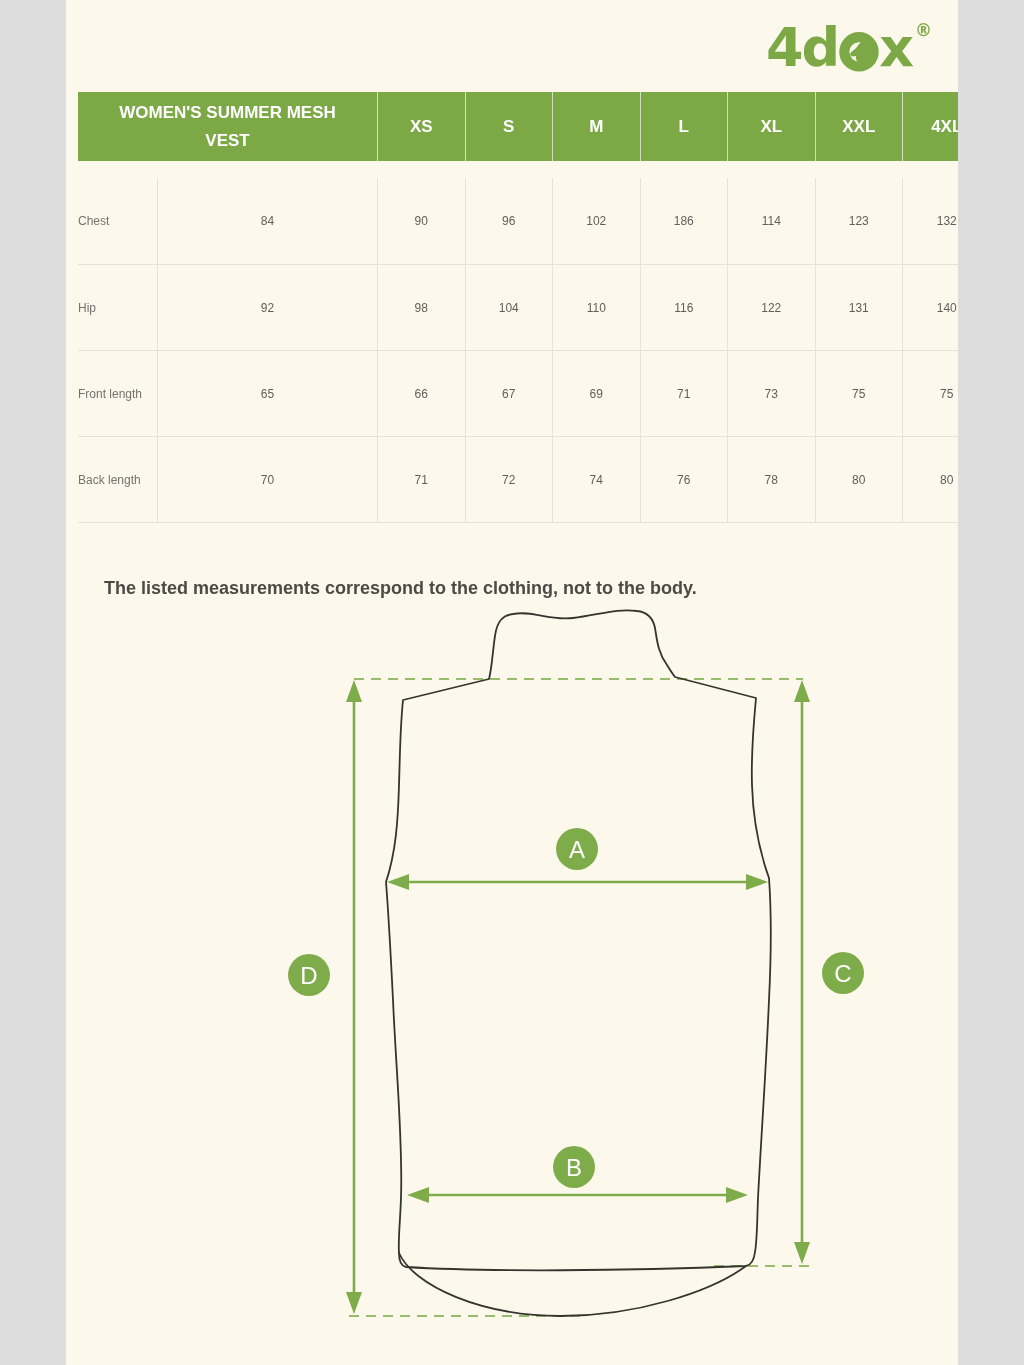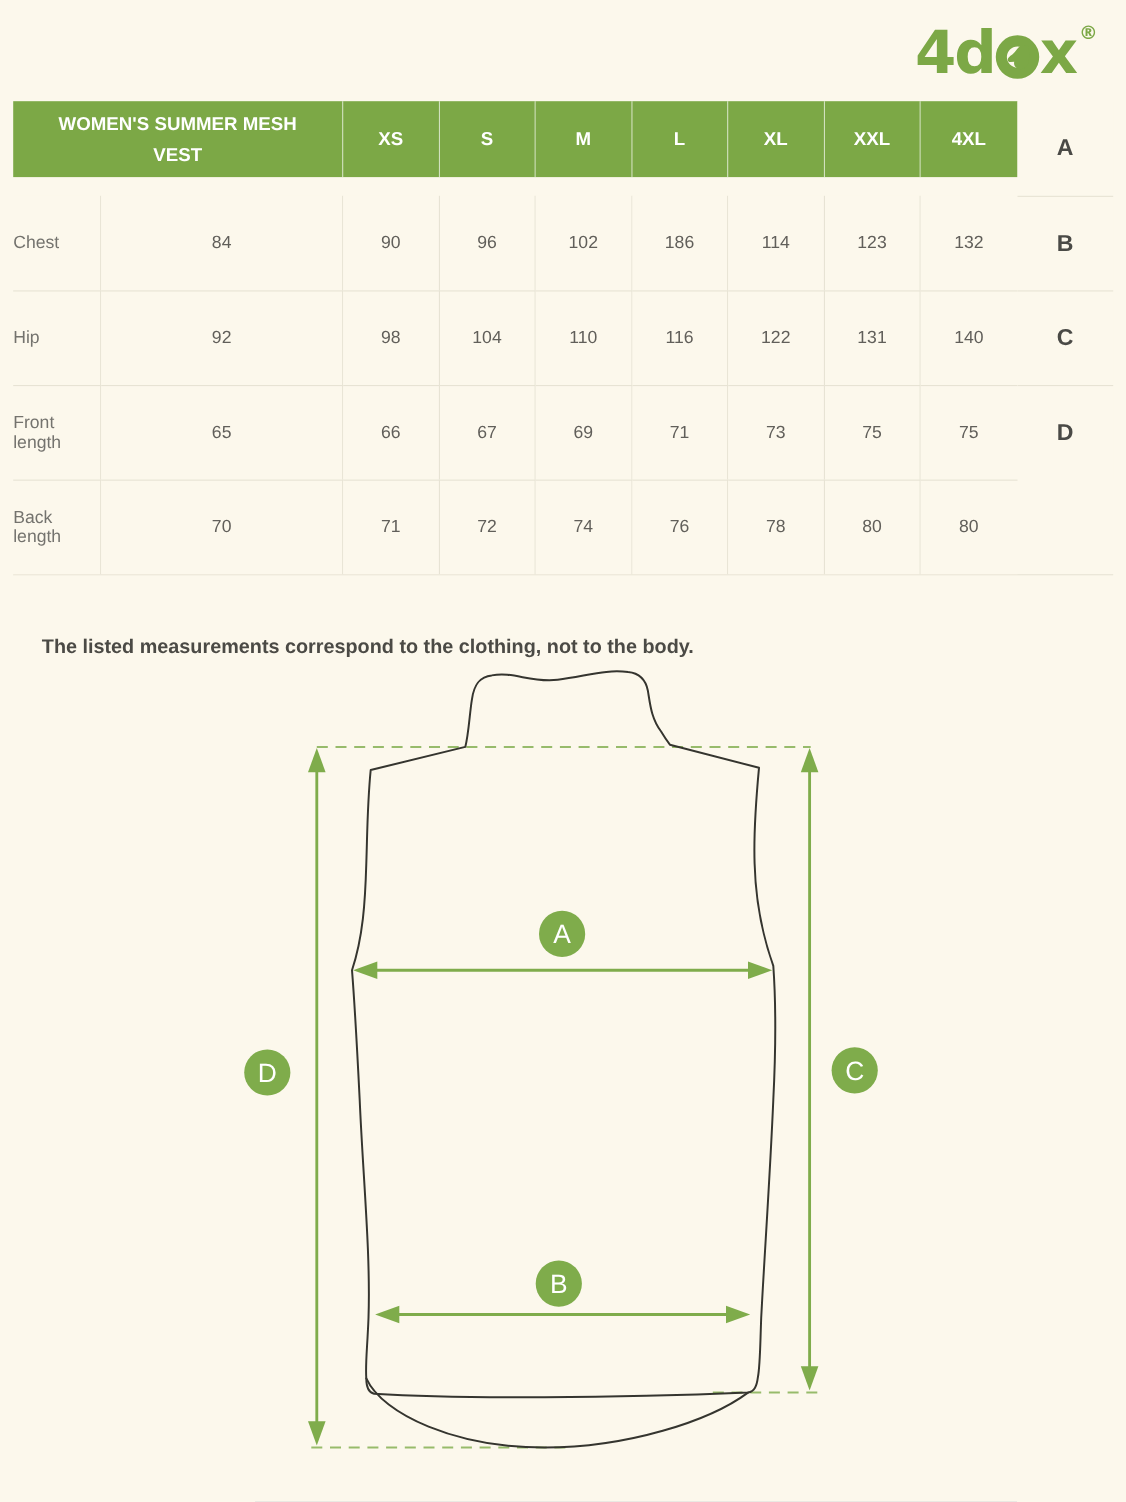--- a/index.html
+++ b/index.html
@@ -9,21 +9,21 @@
     --grid:#E7E3D4;
     --ink:#35352F;
     --key:#4A4A46;
     --label:#74736E;
     --val:#615F5A;
   }
   *{margin:0;padding:0;box-sizing:border-box;}
   html,body{background:#ddd;}
   .page{
     position:relative;
-    width:1024px;height:1365px;
+    width:892px;height:1365px;
     background:var(--bg);
     margin:0 auto;
     font-family:"Liberation Sans", sans-serif;
     overflow:hidden;
   }
   
   .logo{
     position:absolute;top:16px;right:26px;
     display:flex;align-items:center;
     color:var(--green);
@@ -45,21 +45,21 @@
     height:69px;
     display:flex;align-items:center;justify-content:center;text-align:center;
     border-right:1px solid rgba(255,255,255,.65);
   }
   .th-title{grid-column:1 / 3;line-height:1.6;}
   .th-title span{display:block;max-width:230px;}
   .th.last{border-right:none;}
   .td{
     height:86px;
     display:flex;align-items:center;
-    font-size:16px;
+    font-size:12px;
     background:var(--bg);
   }
   .td-key{justify-content:center;font-weight:bold;color:var(--key);font-size:21px;}
   .td-label{color:var(--label);border-right:1px solid var(--grid);}
   .td-val{justify-content:center;color:var(--val);border-right:1px solid var(--grid);}
   .td-val.last{border-right:none;}
   .bt{border-top:1px solid var(--grid);}
   
   .note{
     position:absolute;left:38px;top:538px;width:940px;

